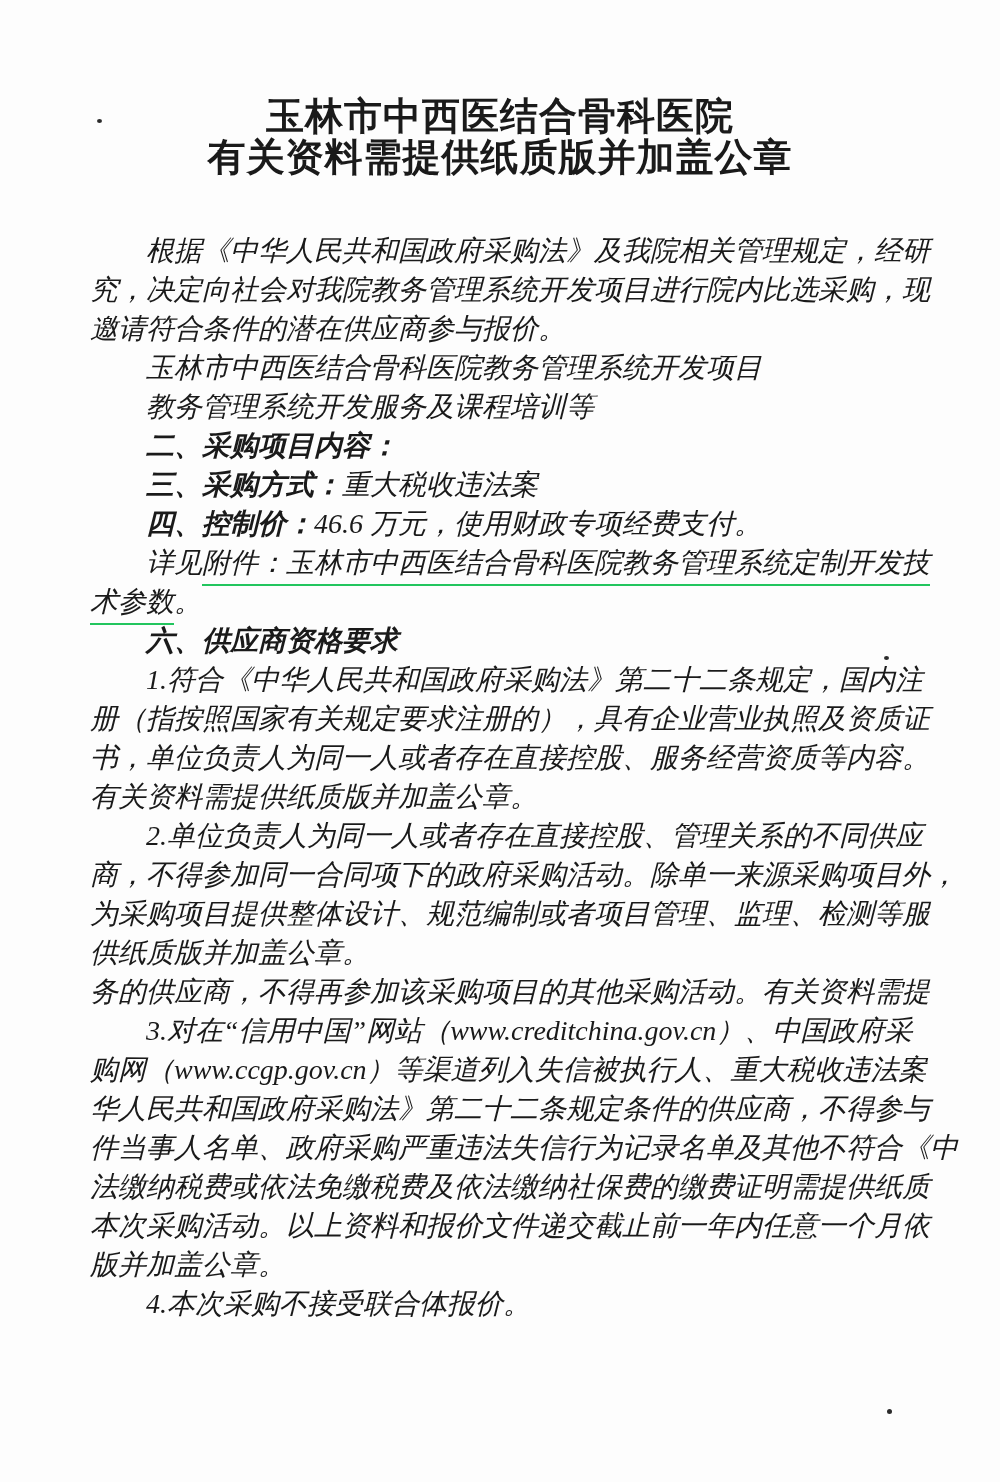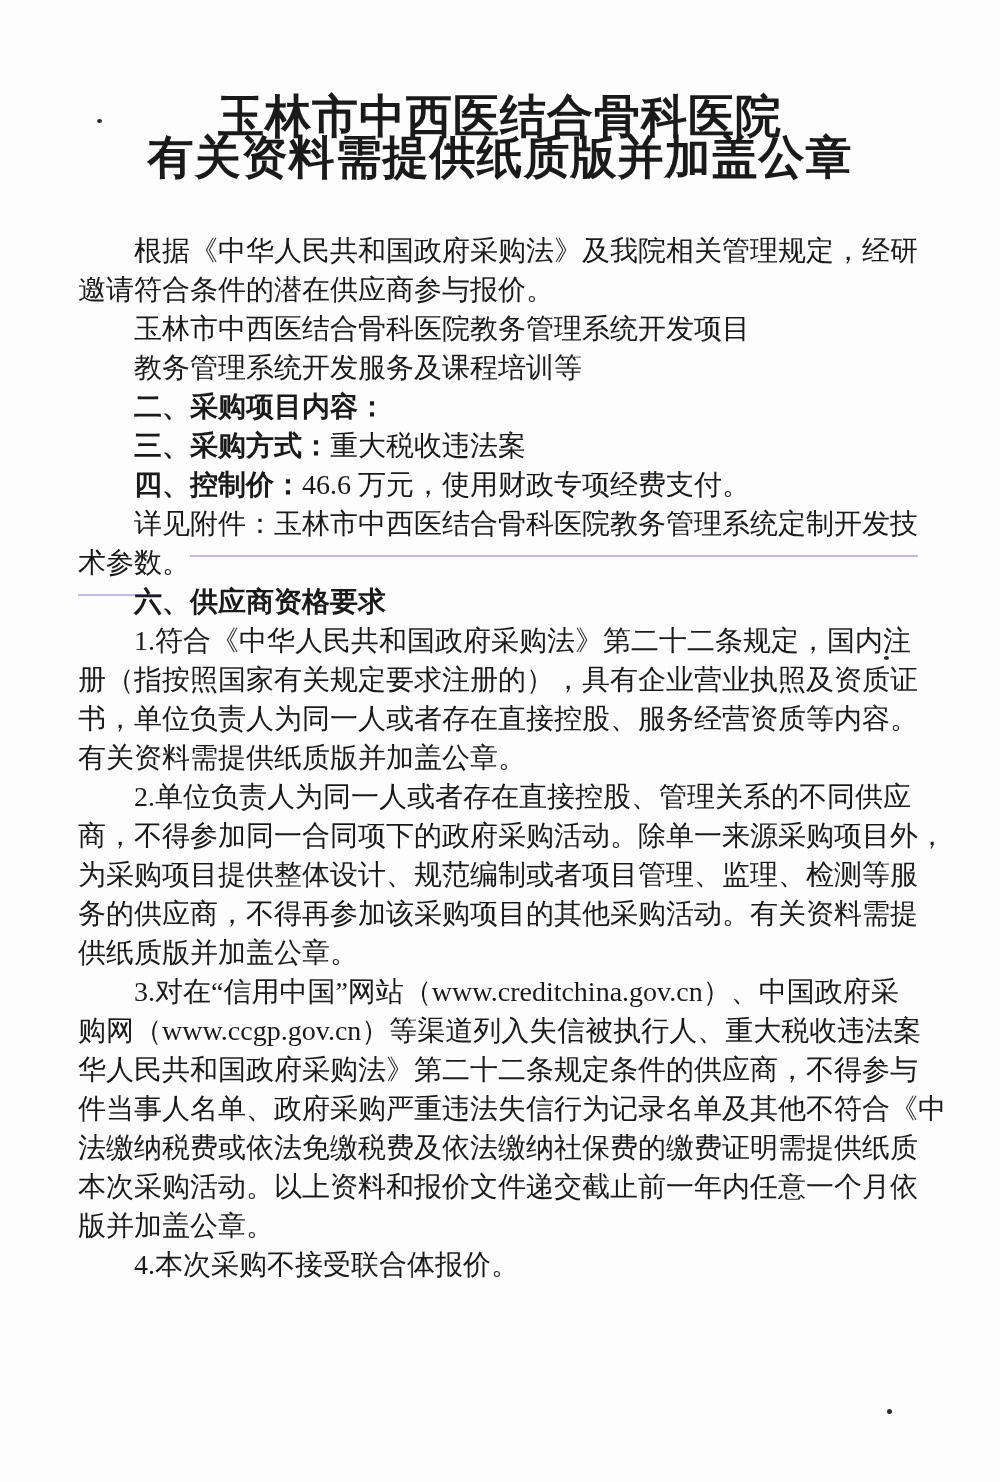--- a/index.html
+++ b/index.html
@@ -16,47 +16,48 @@
     font-family: "Liberation Serif", "DejaVu Serif", serif;
     overflow: hidden;
   }
   .doc-title {
     position: absolute;
     top: 96px;
     left: 0;
     width: 100%;
     margin: 0;
     text-align: center;
-    font-size: 46px;
+    font-size: 38px;
     line-height: 41px;
     font-weight: 700;
     letter-spacing: 1px;
   }
   .doc-body {
     position: absolute;
     top: 231px;
-    left: 78px;
+    left: 90px;
     width: 822px;
     font-size: 28px;
     line-height: 39px;
+    font-style: italic;
   }
   .line {
     white-space: nowrap;
     height: 39px;
   }
   .indent {
     text-indent: 56px;
   }
   .seg-b {
     font-family: "DejaVu Sans", "Liberation Sans", sans-serif;
     font-weight: 700;
   }
   .seg-u {
-    border-bottom: 2px solid #c4b5fd;
-    padding-bottom: 16px;
+    border-bottom: 2px solid #22c55e;
+    padding-bottom: 6px;
   }
   .speck {
     position: absolute;
     background: #2b2b2b;
     border-radius: 50%;
   }
   .speck-1 { left: 97px;  top: 119px;  width: 5px; height: 4px; }
   .speck-2 { left: 446px; top: 143px;  width: 4px; height: 4px; }
   .speck-3 { left: 884px; top: 656px;  width: 5px; height: 4px; }
   .speck-4 { left: 887px; top: 1409px; width: 5px; height: 5px; }
@@ -71,38 +72,39 @@
   <div class="speck speck-3"></div>
   <div class="speck speck-4"></div>
 
   <h1 class="doc-title">
     <div class="title-line">玉林市中西医结合骨科医院</div>
     <div class="title-line">有关资料需提供纸质版并加盖公章</div>
   </h1>
 
   <div class="doc-body">
       <div class="line indent"><span>根据《中华人民共和国政府采购法》及我院相关管理规定，经研</span></div>
+      <div class="line"><span>究，决定向社会对我院教务管理系统开发项目进行院内比选采购，现</span></div>
       <div class="line"><span>邀请符合条件的潜在供应商参与报价。</span></div>
       <div class="line indent"><span>玉林市中西医结合骨科医院教务管理系统开发项目</span></div>
       <div class="line indent"><span>教务管理系统开发服务及课程培训等</span></div>
       <div class="line indent"><span class="seg-b">二、采购项目内容：</span></div>
       <div class="line indent"><span class="seg-b">三、采购方式：</span><span>重大税收违法案</span></div>
       <div class="line indent"><span class="seg-b">四、控制价：</span><span>46.6 万元，使用财政专项经费支付。</span></div>
       <div class="line indent"><span>详见</span><span class="seg-u">附件：玉林市中西医结合骨科医院教务管理系统定制开发技</span></div>
       <div class="line"><span class="seg-u">术参数</span><span>。</span></div>
       <div class="line indent"><span class="seg-b">六、供应商资格要求</span></div>
       <div class="line indent"><span>1.符合《中华人民共和国政府采购法》第二十二条规定，国内注</span></div>
       <div class="line"><span>册（指按照国家有关规定要求注册的），具有企业营业执照及资质证</span></div>
       <div class="line"><span>书，单位负责人为同一人或者存在直接控股、服务经营资质等内容。</span></div>
       <div class="line"><span>有关资料需提供纸质版并加盖公章。</span></div>
       <div class="line indent"><span>2.单位负责人为同一人或者存在直接控股、管理关系的不同供应</span></div>
       <div class="line"><span>商，不得参加同一合同项下的政府采购活动。除单一来源采购项目外，</span></div>
       <div class="line"><span>为采购项目提供整体设计、规范编制或者项目管理、监理、检测等服</span></div>
+      <div class="line"><span>供纸质版并加盖公章。</span></div>
       <div class="line"><span>务的供应商，不得再参加该采购项目的其他采购活动。有关资料需提</span></div>
-      <div class="line"><span>供纸质版并加盖公章。</span></div>
       <div class="line indent"><span>3.对在“信用中国”网站（www.creditchina.gov.cn）、中国政府采</span></div>
       <div class="line"><span>购网（www.ccgp.gov.cn）等渠道列入失信被执行人、重大税收违法案</span></div>
       <div class="line"><span>华人民共和国政府采购法》第二十二条规定条件的供应商，不得参与</span></div>
       <div class="line"><span>件当事人名单、政府采购严重违法失信行为记录名单及其他不符合《中</span></div>
       <div class="line"><span>法缴纳税费或依法免缴税费及依法缴纳社保费的缴费证明需提供纸质</span></div>
       <div class="line"><span>本次采购活动。以上资料和报价文件递交截止前一年内任意一个月依</span></div>
       <div class="line"><span>版并加盖公章。</span></div>
       <div class="line indent"><span>4.本次采购不接受联合体报价。</span></div>
     </div>
 

